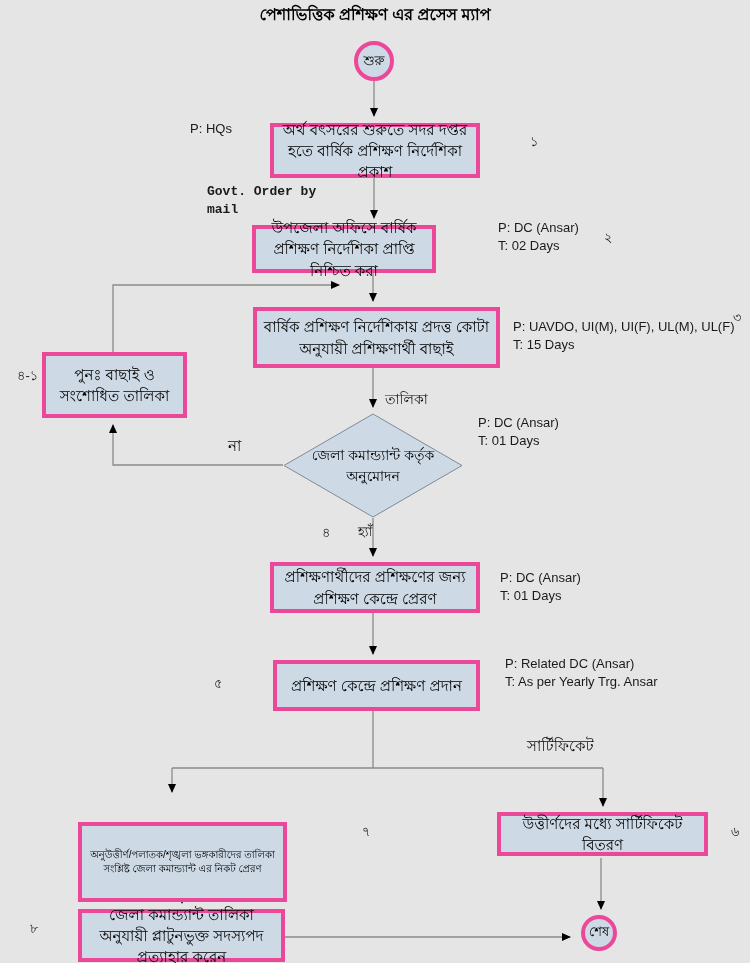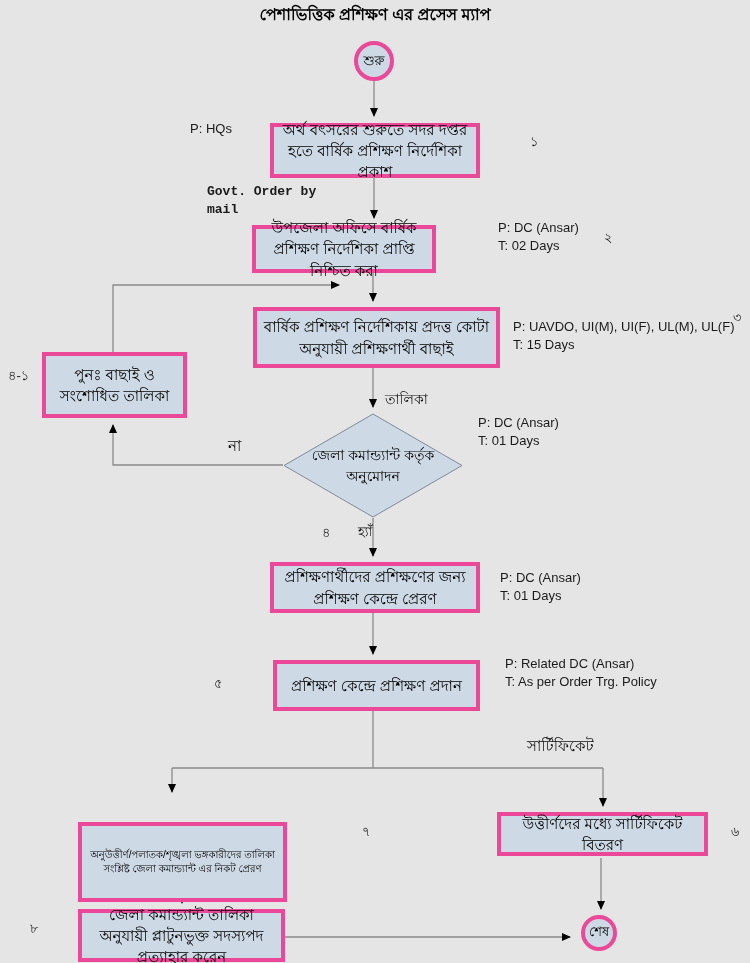--- a/index.html
+++ b/index.html
@@ -40,21 +40,21 @@
   .ann.wrap{white-space:normal;font-family:Liberation Mono, monospace;}
   .num{position:absolute;font-size:13px;color:#222;}
   .lbl{position:absolute;font-size:14px;color:#111;white-space:nowrap;}
   #a-hq{left:190px;top:120px;}
   #num-1{left:530px;top:132px;}
   #a-govt{left:207px;top:183px;width:114px;font-weight:bold;}
   #a-receive{left:498px;top:219px;}
   #num-2{left:604px;top:228px;}
   #a-select{left:513px;top:318px;}
   #num-3{left:733px;top:308px;}
-  #num-41{left:8px;top:366px;}
+  #num-41{left:17px;top:366px;}
   #lbl-list{left:385px;top:388px;}
   #a-approve{left:478px;top:414px;}
   #lbl-no{left:228px;top:434px;font-size:15px;}
   #num-4{left:322px;top:523px;}
   #lbl-yes{left:358px;top:522px;font-size:13px;}
   #a-send{left:500px;top:569px;}
   #num-5{left:214px;top:674px;}
   #a-training{left:505px;top:655px;}
   #lbl-cert{left:527px;top:734px;font-size:15px;}
   #num-7{left:362px;top:822px;}
@@ -159,21 +159,21 @@
   <div class="ann" id="a-approve">
     <div>P: DC (Ansar)</div>
     <div>T: 01 Days</div>
   </div>
   <div class="ann" id="a-send">
     <div>P: DC (Ansar)</div>
     <div>T: 01 Days</div>
   </div>
   <div class="ann" id="a-training">
     <div>P: Related DC (Ansar)</div>
-    <div>T: As per Order Trg. Policy</div>
+    <div>T: As per Yearly Trg. Ansar</div>
   </div>
 
   <span class="lbl" id="lbl-list">তালিকা</span>
   <span class="lbl" id="lbl-no">না</span>
   <span class="lbl" id="lbl-yes">হ্যাঁ</span>
   <span class="lbl" id="lbl-cert">সার্টিফিকেট</span>
 
   <span class="num" id="num-1">১</span>
   <span class="num" id="num-2">২</span>
   <span class="num" id="num-3">৩</span>

